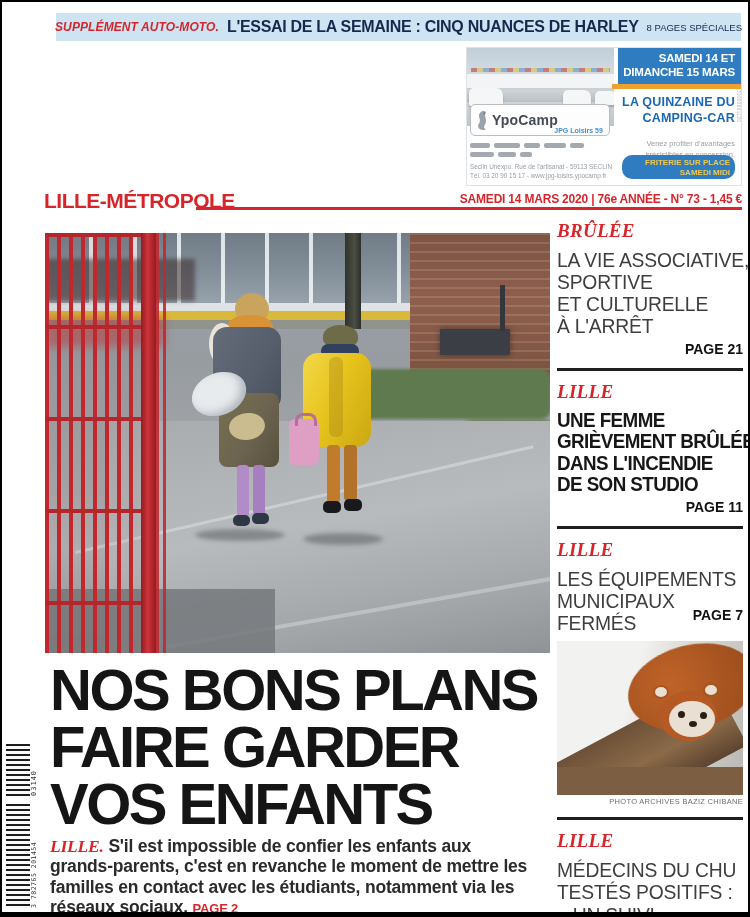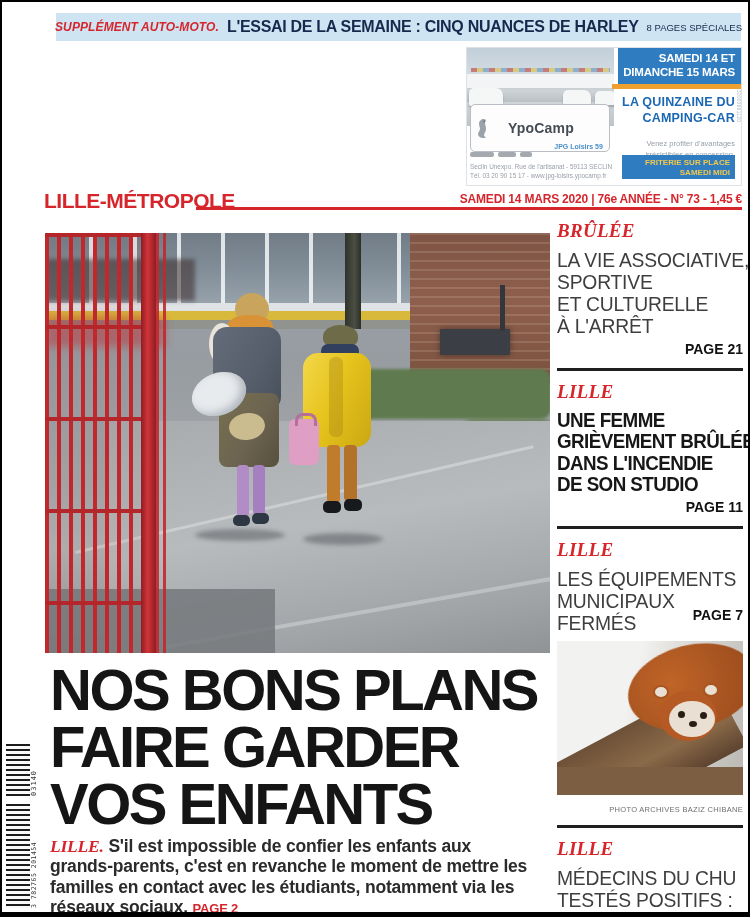--- a/index.html
+++ b/index.html
@@ -32,35 +32,35 @@
   .ad-left{position:relative;width:152px;height:100%;}
   .ad-photo{position:absolute;left:0;top:0;right:4px;height:78px;
       background:linear-gradient(180deg,#c2cfd9 0,#d6dee4 40%,#e9edef 55%,#cfd4d7 70%,#bfc4c8 100%);overflow:hidden;}
   .ad-photo::before{content:"";position:absolute;left:0;right:0;top:26px;height:14px;background:#f2f4f5;box-shadow:0 14px 0 rgba(120,130,140,.25);}
   .ad-photo::after{content:"";position:absolute;left:4px;top:20px;right:4px;height:4px;opacity:.7;
       background:repeating-linear-gradient(90deg,#c2554e 0 6px,#d9c45a 6px 12px,#6f9dc6 12px 18px);}
   .van{position:absolute;width:34px;height:18px;background:#f5f6f6;border-radius:5px 7px 2px 2px;box-shadow:0 2px 2px rgba(90,100,110,.4);}
   .van.v1{left:2px;top:40px;}
   .van.v2{left:96px;top:42px;width:28px;height:15px;}
   .van.v3{left:128px;top:43px;width:22px;height:14px;}
-  .ad-logo{position:absolute;left:3px;top:56px;right:8px;height:48px;background:#fdfdfd;border:1px solid #b9bec4;border-radius:5px;
-      display:flex;align-items:center;padding:1px 4px;box-sizing:border-box;gap:19px;z-index:2;}
+  .ad-logo{position:absolute;left:3px;top:56px;right:8px;height:32px;background:#fdfdfd;border:1px solid #b9bec4;border-radius:5px;
+      display:flex;align-items:center;padding:1px 4px;box-sizing:border-box;gap:3px;z-index:2;}
   .ad-logo .brand{font-weight:700;font-size:14px;color:#454b54;letter-spacing:.2px;}
   .ad-logo .brand-sub{position:absolute;right:6px;bottom:1px;font-size:7px;font-weight:700;color:#4a90c8;}
   .partners{position:absolute;left:3px;top:94px;right:8px;height:16px;display:flex;flex-wrap:wrap;gap:2px 4px;align-items:center;}
   .partners i{display:block;height:5px;border-radius:2px;background:#8d939b;opacity:.8;}
   .addr{position:absolute;left:3px;top:115px;right:4px;font-size:6.4px;line-height:1.35;color:#989ea6;}
   .ad-right{position:relative;width:124px;height:100%;}
   .ad-dates{position:absolute;left:0;right:0;top:0;height:36px;background:#2f7cc1;color:#fff;font-weight:700;font-size:11.5px;
       text-align:right;padding:4px 6px 0 0;box-sizing:border-box;line-height:1.2;letter-spacing:-.2px;}
   .ad-orange{position:absolute;left:-6px;right:0;top:36px;height:5px;background:#f0a02f;}
   .ad-title{position:absolute;left:0;right:6px;top:47px;text-align:right;color:#1a67b4;font-weight:700;font-size:12.5px;line-height:1.25;letter-spacing:.2px;}
   .ad-body{position:absolute;left:0;right:6px;top:83px;text-align:right;color:#98a0a8;font-size:7.5px;line-height:1.4;margin-top:8px;}
   .ad-footer{position:absolute;left:4px;right:6px;bottom:6px;height:24px;background:#2f7cc1;color:#f2c94a;font-weight:700;font-size:8px;
-      text-align:right;padding:3px 5px 0 0;box-sizing:border-box;line-height:1.25;}
+      text-align:right;padding:3px 5px 0 0;box-sizing:border-box;line-height:1.25;border-radius:10px;}
   .ad-code{position:absolute;right:0;top:42px;writing-mode:vertical-rl;font-size:4.6px;color:#a7aeb6;letter-spacing:.4px;}
 
   
   .photo-main{position:absolute;left:45px;top:233px;width:505px;height:420px;overflow:hidden;
       background:linear-gradient(180deg,#9aa3aa 0,#979ca1 30%,#a2a5a8 55%,#b0b3b5 75%,#96999c 100%);}
   .building{position:absolute;left:0;top:0;width:430px;height:70px;
       background:linear-gradient(180deg,#7d8893 0,#93a0aa 55%,#aeb9c1 100%);}
   .building::before{content:"";position:absolute;inset:0;
       background:repeating-linear-gradient(90deg,rgba(240,244,246,.85) 0 4px,rgba(70,80,92,.22) 4px 44px);}
   .building::after{content:"";position:absolute;left:0;right:0;bottom:-8px;height:8px;background:#dfe3e6;}
@@ -147,21 +147,21 @@
       background:linear-gradient(180deg,#6d5138,#8a6a48 55%,#5d4430);}
   .panda .branch{position:absolute;left:0;bottom:-6px;width:100%;height:34px;background:#7c5f42;}
   .panda .body{position:absolute;right:-14px;top:4px;width:130px;height:84px;border-radius:50%;transform:rotate(-14deg);
       background:radial-gradient(circle at 35% 40%,#c06428,#a04f1e 75%);filter:blur(.5px);}
   .panda .head{position:absolute;right:26px;top:50px;width:58px;height:50px;border-radius:50%;background:#b55a24;}
   .panda .face{position:absolute;right:28px;top:60px;width:46px;height:36px;border-radius:50%;background:#e9dfd2;}
   .panda .earL{position:absolute;right:74px;top:44px;width:16px;height:14px;border-radius:50%;background:#e9dfd2;border:2px solid #a8551f;box-sizing:border-box;}
   .panda .earR{position:absolute;right:24px;top:42px;width:16px;height:14px;border-radius:50%;background:#e9dfd2;border:2px solid #a8551f;box-sizing:border-box;}
   .panda .face::before{content:"";position:absolute;left:9px;top:10px;width:7px;height:7px;border-radius:50%;background:#2a1d14;box-shadow:22px 1px 0 #2a1d14;}
   .panda .face::after{content:"";position:absolute;left:20px;top:20px;width:8px;height:6px;border-radius:50%;background:#2a1d14;}
-  .panda-credit{text-align:right;font-size:7.5px;color:#6e6e6e;letter-spacing:.3px;margin-top:10px;}
+  .panda-credit{text-align:right;font-size:7.5px;color:#6e6e6e;letter-spacing:.3px;margin-top:2px;}
 
   
   .barcode{position:absolute;left:6px;top:744px;width:36px;height:170px;}
   .bc-bars{position:absolute;left:0;width:24px;background:repeating-linear-gradient(180deg,#1c1c1c 0 2px,#fafafa 2px 5px);}
   .bc-b1{top:0;height:52px;}
   .bc-b2{top:60px;height:104px;}
   .bc-num{position:absolute;left:24px;writing-mode:vertical-rl;transform:rotate(180deg);
       font-family:"DejaVu Sans Mono",monospace;color:#333;}
   .bc-n1{top:0;height:52px;font-size:7px;letter-spacing:1px;}
   .bc-n2{top:60px;height:104px;font-size:6.5px;letter-spacing:.5px;}

